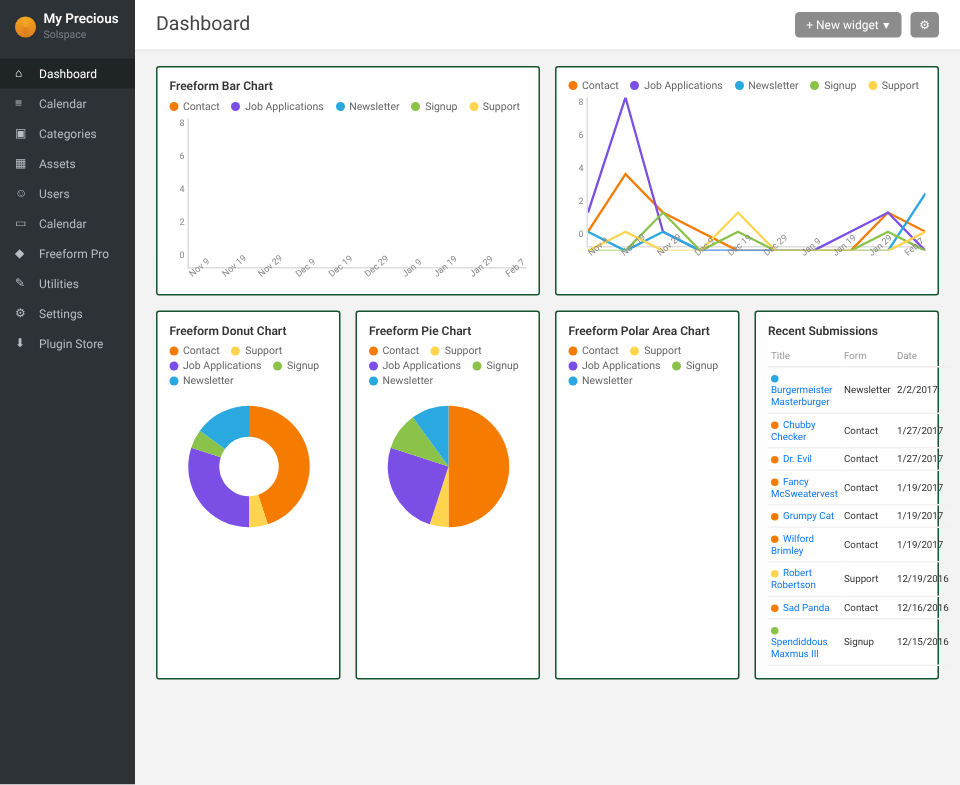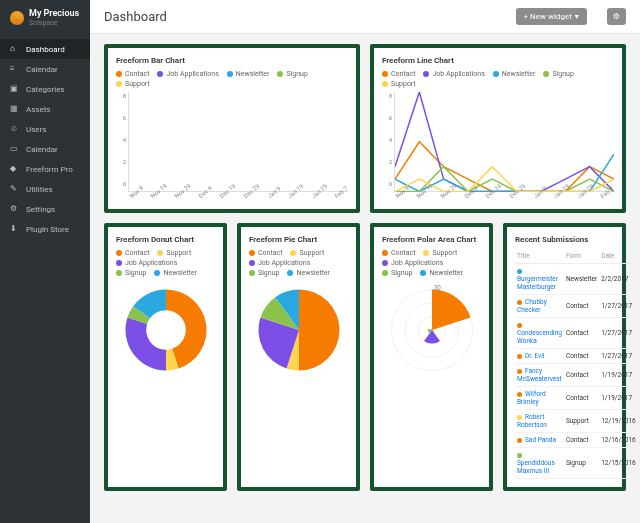--- a/index.html
+++ b/index.html
@@ -10,26 +10,26 @@
 .brand-ring{width:14px;height:14px;border-radius:50%;background:conic-gradient(#f5a623,#dd7f1c,#f5a623)}
 .brand-title{color:#fff;font-size:9px;font-weight:600}
 .brand-sub{color:#7a8086;font-size:7px;margin-top:1px}
 .nav{margin-top:4px}
 .nav-item{display:flex;align-items:center;gap:6px;padding:5px 10px;cursor:pointer;color:#b6bcc2}
 .nav-item.active{background:#1f2427;color:#fff}
 .nav-item .ic{width:10px;height:10px;display:inline-block}
 .main{flex:1;display:flex;flex-direction:column;overflow:hidden}
 .topbar{display:flex;align-items:center;justify-content:space-between;padding:8px 14px;background:#fff;border-bottom:1px solid #e5e5e5}
 .page-title{font-size:13px;font-weight:400;color:#444}
-.top-actions{display:flex;gap:20px}
+.top-actions{display:flex;gap:6px}
 .btn{background:#8c8c8c;color:#fff;border:none;border-radius:3px;padding:4px 8px;font-size:8px;cursor:pointer;display:flex;align-items:center;gap:3px}
 .btn.icon-only{padding:4px 6px}
 .content{flex:1;padding:10px 14px;overflow:auto}
 .row{display:flex;gap:10px;margin-bottom:10px}
-.card{background:#fff;border:4px solid #14532d;border-radius:2px;padding:8px;flex:1;min-width:0}
+.card{background:#fff;border:1px solid #14532d;border-radius:2px;padding:8px;flex:1;min-width:0}
 .card h3{font-size:8px;font-weight:600;margin-bottom:5px;color:#333}
 .legend{display:flex;flex-wrap:wrap;gap:2px 8px;font-size:7px;margin-bottom:4px}
 .legend span{display:flex;align-items:center;gap:3px;color:#666}
 .dot{width:6px;height:6px;border-radius:50%;display:inline-block}
 .chart-area{position:relative}
 .axis-labels{display:flex;justify-content:space-between;font-size:6px;color:#888;margin-top:2px}
 .axis-labels span{transform:rotate(-40deg);transform-origin:left top;white-space:nowrap}
 .y-axis{position:absolute;left:0;top:0;bottom:14px;width:10px;display:flex;flex-direction:column;justify-content:space-between;font-size:6px;color:#888;text-align:right}
 .plot{margin-left:12px;height:100px;border-left:1px solid #ddd;border-bottom:1px solid #ddd;position:relative}
 .bars{position:absolute;inset:0;display:flex;align-items:flex-end;gap:1px}
@@ -177,21 +177,20 @@
                 <span>Dec 19</span>
                 <span>Dec 29</span>
                 <span>Jan 9</span>
                 <span>Jan 19</span>
                 <span>Jan 29</span>
                 <span>Feb 7</span>
               </div>
           </div>
         </div>
         <div class="card">
-          <h3>Freeform Line Chart</h3>
           <div class="legend" id="leg-line">
               <span><span class="dot" style="background:#f57c00"></span>Contact</span>
               <span><span class="dot" style="background:#7b4ee6"></span>Job Applications</span>
               <span><span class="dot" style="background:#2aa8e0"></span>Newsletter</span>
               <span><span class="dot" style="background:#8bc34a"></span>Signup</span>
               <span><span class="dot" style="background:#ffd54f"></span>Support</span>
             </div>
           <div class="chart-area">
             <div class="y-axis">
                 <span>8</span>
@@ -266,33 +265,20 @@
         </div>
         <div class="card">
           <h3>Freeform Polar Area Chart</h3>
           <div class="legend" id="leg-polar">
               <span><span class="dot" style="background:#f57c00"></span>Contact</span>
               <span><span class="dot" style="background:#ffd54f"></span>Support</span>
               <span><span class="dot" style="background:#7b4ee6"></span>Job Applications</span>
               <span><span class="dot" style="background:#8bc34a"></span>Signup</span>
               <span><span class="dot" style="background:#2aa8e0"></span>Newsletter</span>
             </div>
-          <div class="pie-wrap">
-              <svg id="svg-polar" width="90" height="90" viewBox="-50 -50 100 100">
-                <circle r="15" fill="none" stroke="#ddd" stroke-width="0.5"></circle>
-                <circle r="30" fill="none" stroke="#ddd" stroke-width="0.5"></circle>
-                <circle r="45" fill="none" stroke="#ddd" stroke-width="0.5"></circle>
-                <path d="M2.7554552980815448e-15,-45 A45,45 0 0 1 42.79754323328191,-13.905764746872633 L0,0 Z" fill="#f57c00"></path>
-                <path d="M2.8531695488854605,-0.9270509831248421 A3,3 0 0 1 1.7633557568774194,2.4270509831248424 L0,0 Z" fill="#ffd54f"></path>
-                <path d="M8.816778784387097,12.135254915624213 A15,15 0 0 1 -8.816778784387095,12.135254915624213 L0,0 Z" fill="#7b4ee6"></path>
-                <path d="M-2.645033635316129,3.6405764746872635 A4.5,4.5 0 0 1 -4.2797543233281905,-1.3905764746872649 L0,0 Z" fill="#8bc34a"></path>
-                <path d="M-1.4265847744427302,-0.4635254915624216 A1.5,1.5 0 0 1 -2.755455298081545e-16,-1.5 L0,0 Z" fill="#2aa8e0"></path>
-                <text x="2" y="-45" font-size="7" fill="#888">30</text>
-              </svg>
-            </div>
         </div>
         <div class="card subs">
           <h3>Recent Submissions</h3>
           <table>
             <thead>
                 <tr id="subs-head">
                   <th>Title</th>
                   <th>Form</th>
                   <th>Date</th>
                 </tr>
@@ -302,31 +288,31 @@
                   <td><span class="bullet" style="background:#2aa8e0"></span>Burgermeister Masterburger</td>
                   <td>Newsletter</td>
                   <td>2/2/2017</td>
                 </tr>
                 <tr>
                   <td><span class="bullet" style="background:#f57c00"></span>Chubby Checker</td>
                   <td>Contact</td>
                   <td>1/27/2017</td>
                 </tr>
                 <tr>
-                  <td><span class="bullet" style="background:#f57c00"></span>Condescending Wonka</td>
+                  <td><span class="bullet" style="background:#f57c00"></span>Dr. Evil</td>
                   <td>Contact</td>
                   <td>1/27/2017</td>
                 </tr>
                 <tr>
-                  <td><span class="bullet" style="background:#f57c00"></span>Dr. Evil</td>
-                  <td>Contact</td>
-                  <td>1/27/2017</td>
-                </tr>
-                <tr>
                   <td><span class="bullet" style="background:#f57c00"></span>Fancy McSweatervest</td>
+                  <td>Contact</td>
+                  <td>1/19/2017</td>
+                </tr>
+                <tr>
+                  <td><span class="bullet" style="background:#f57c00"></span>Grumpy Cat</td>
                   <td>Contact</td>
                   <td>1/19/2017</td>
                 </tr>
                 <tr>
                   <td><span class="bullet" style="background:#f57c00"></span>Wilford Brimley</td>
                   <td>Contact</td>
                   <td>1/19/2017</td>
                 </tr>
                 <tr>
                   <td><span class="bullet" style="background:#ffd54f"></span>Robert Robertson</td>

